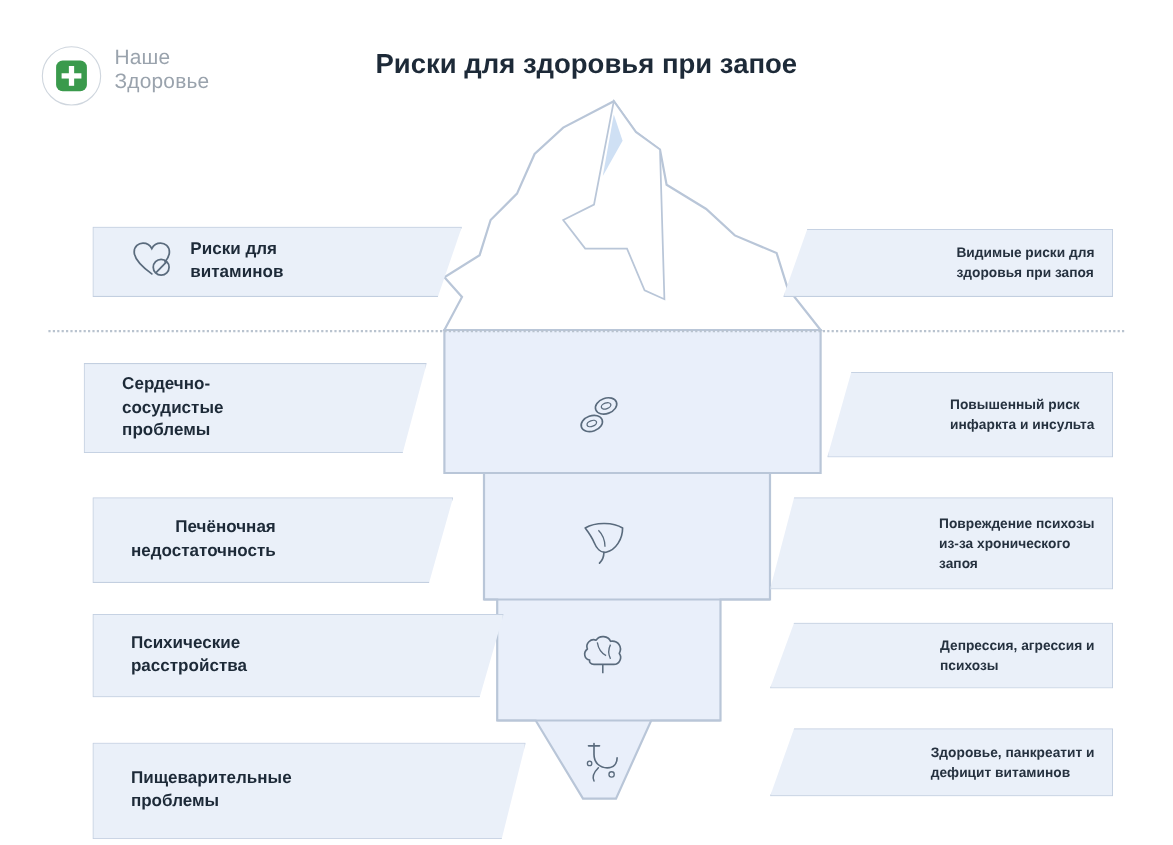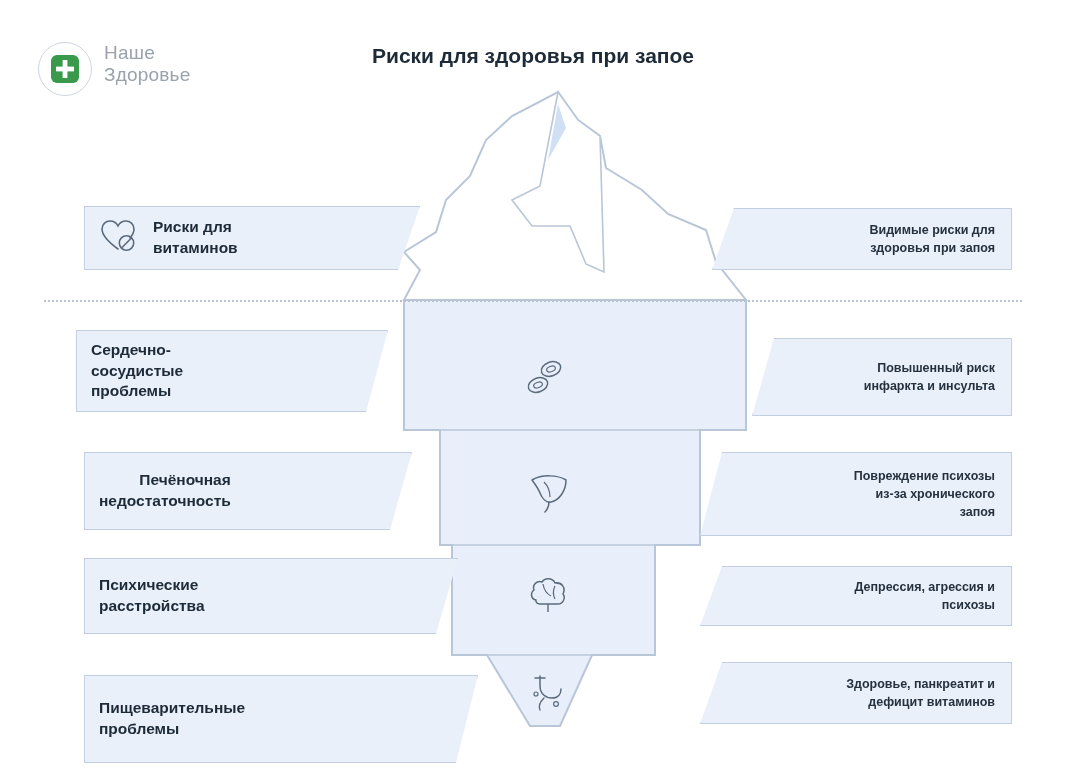--- a/index.html
+++ b/index.html
@@ -44,21 +44,21 @@
   }
   .logo-text .l2 { display: block; }
 
   
   .page-title {
     position: absolute;
     left: 0;
     right: 0;
     top: 44px;
     text-align: center;
-    font-size: 21px;
+    font-size: 25px;
     font-weight: bold;
     color: #1d2a38;
   }
 
   
   .iceberg {
     position: absolute;
     left: 0;
     top: 0;
     width: 1066px;
@@ -75,21 +75,21 @@
     border-top: 2px dotted #b9c3cf;
     height: 0;
   }
 
   .left-banner {
     position: absolute;
     background: #eaf0f9;
     border: 1px solid #c3cfe0;
     display: flex;
     align-items: center;
-    padding-left: 14px;
+    padding-left: 34px;
     box-sizing: border-box;
   }
   .left-banner.clip {
     clip-path: polygon(0 0, 100% 0, calc(100% - 22px) 100%, 0 100%);
   }
   .left-banner .ltext {
     font-size: 15.5px;
     font-weight: bold;
     line-height: 1.35;
     color: #1d2a38;
@@ -101,21 +101,21 @@
 
   .right-banner {
     position: absolute;
     background: #eaf0f9;
     border: 1px solid #c3cfe0;
     display: flex;
     align-items: center;
     justify-content: flex-end;
     padding-right: 16px;
     box-sizing: border-box;
-    text-align: right;
+    text-align: left;
   }
   .right-banner.clip {
     clip-path: polygon(22px 0, 100% 0, 100% 100%, 0 100%);
   }
   .right-banner .rtext {
     font-size: 12.5px;
     font-weight: bold;
     line-height: 1.45;
     color: #25313f;
   }

